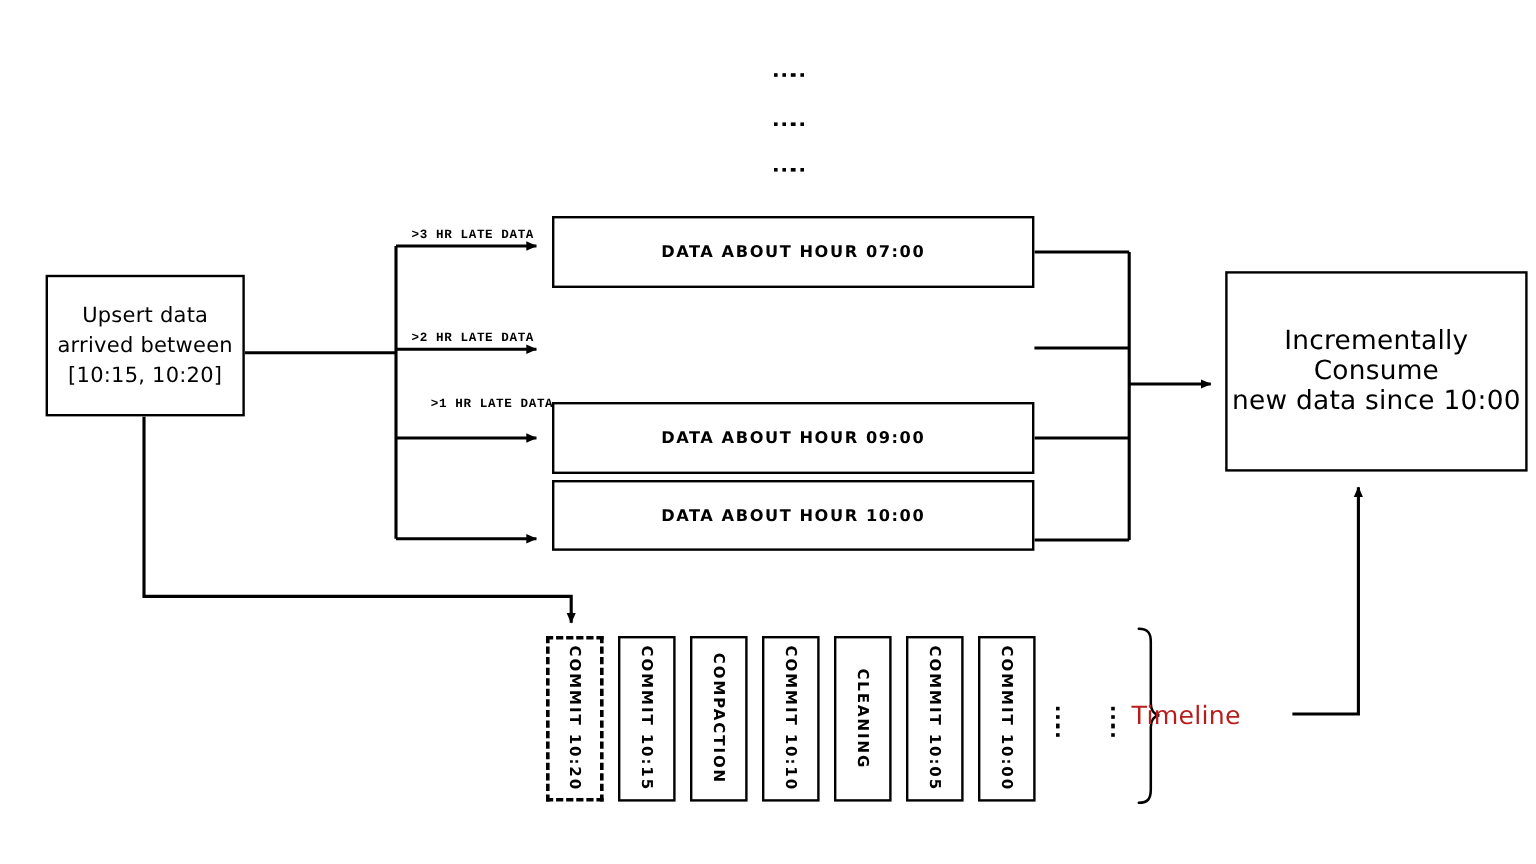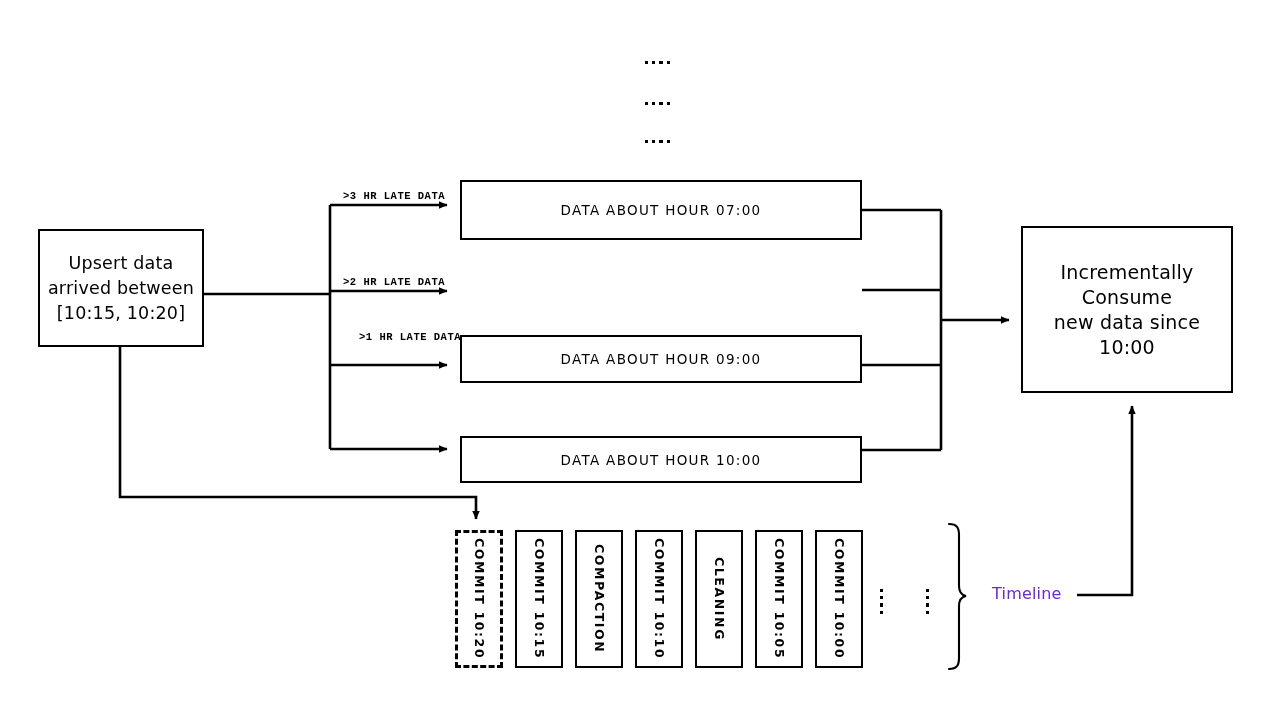--- a/index.html
+++ b/index.html
@@ -57,32 +57,32 @@
     left: 38px; top: 229px; width: 166px; height: 118px;
     font-size: 17.5px;
     line-height: 25px;
   }
   #upsert-box .txt { white-space: pre-line; }
 
   
   .hour-box {
     left: 460px; width: 402px;
     font-size: 13.5px;
-    font-weight: 400;
+    font-weight: 700;
     letter-spacing: 1.3px;
   }
   #hour-box-0 { top: 180px; height: 60px; }
   #hour-box-1 { top: 260px; height: 60px; }
-  #hour-box-2 { top: 335px; height: 48px; }
-  #hour-box-3 { top: 436px; height: 47px; }
+  #hour-box-2 { top: 335px; height: 60px; }
+  #hour-box-3 { top: 400px; height: 59px; }
 
   
   #consume-box {
-    left: 1021px; top: 226px; width: 212px; height: 167px;
-    font-size: 19px;
+    left: 1021px; top: 226px; width: 252px; height: 167px;
+    font-size: 22px;
     line-height: 25px;
   }
   #consume-box .txt { white-space: pre-line; }
 
   
   .commit-box {
     top: 530px; width: 48px; height: 138px;
   }
   .commit-box .vtxt {
     writing-mode: vertical-rl;
@@ -117,23 +117,23 @@
   }
   .dots-v {
     position: absolute;
     display: flex;
     flex-direction: column;
     gap: 4px;
   }
   
   #timeline-label {
     position: absolute;
-    left: 992px; top: 584px;
-    font-size: 16px;
-    color: #6d28d9;
+    left: 943px; top: 584px;
+    font-size: 21px;
+    color: #b91c1c;
     white-space: nowrap;
   }
 </style>
 </head>
 <body>
 
 <div id="canvas">
 
   <svg class="layer" viewBox="0 0 1280 720" xmlns="http://www.w3.org/2000/svg">
     <defs>

